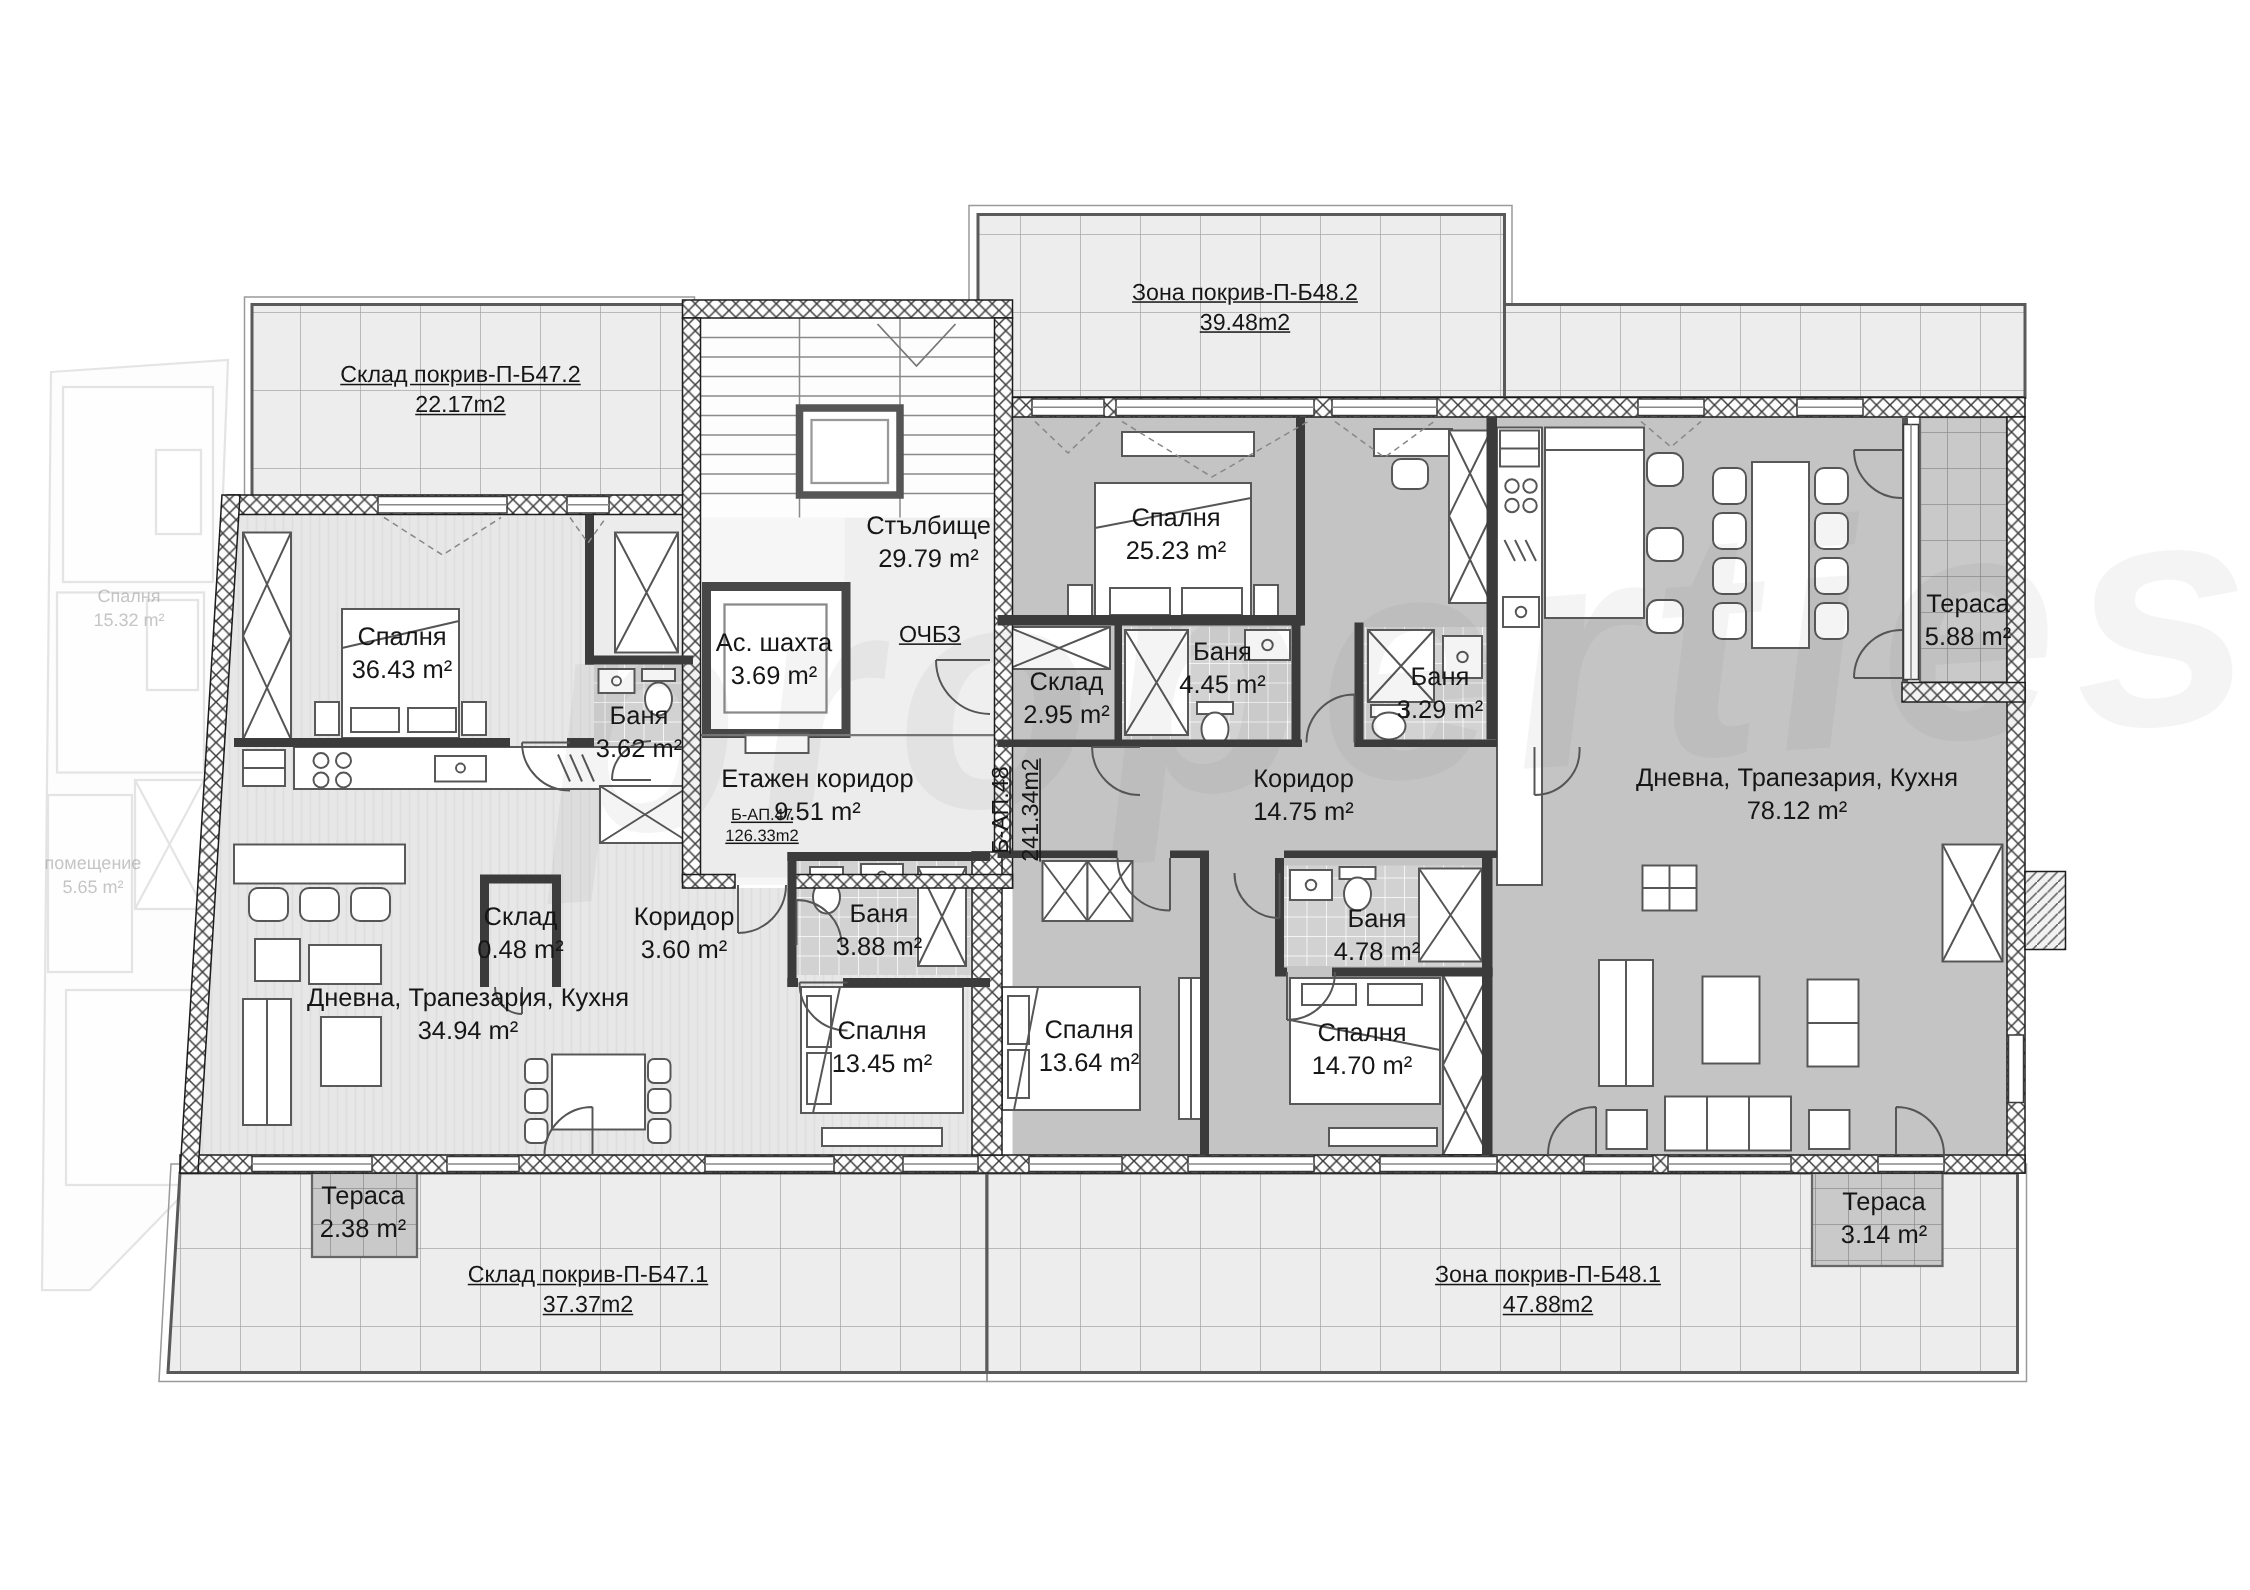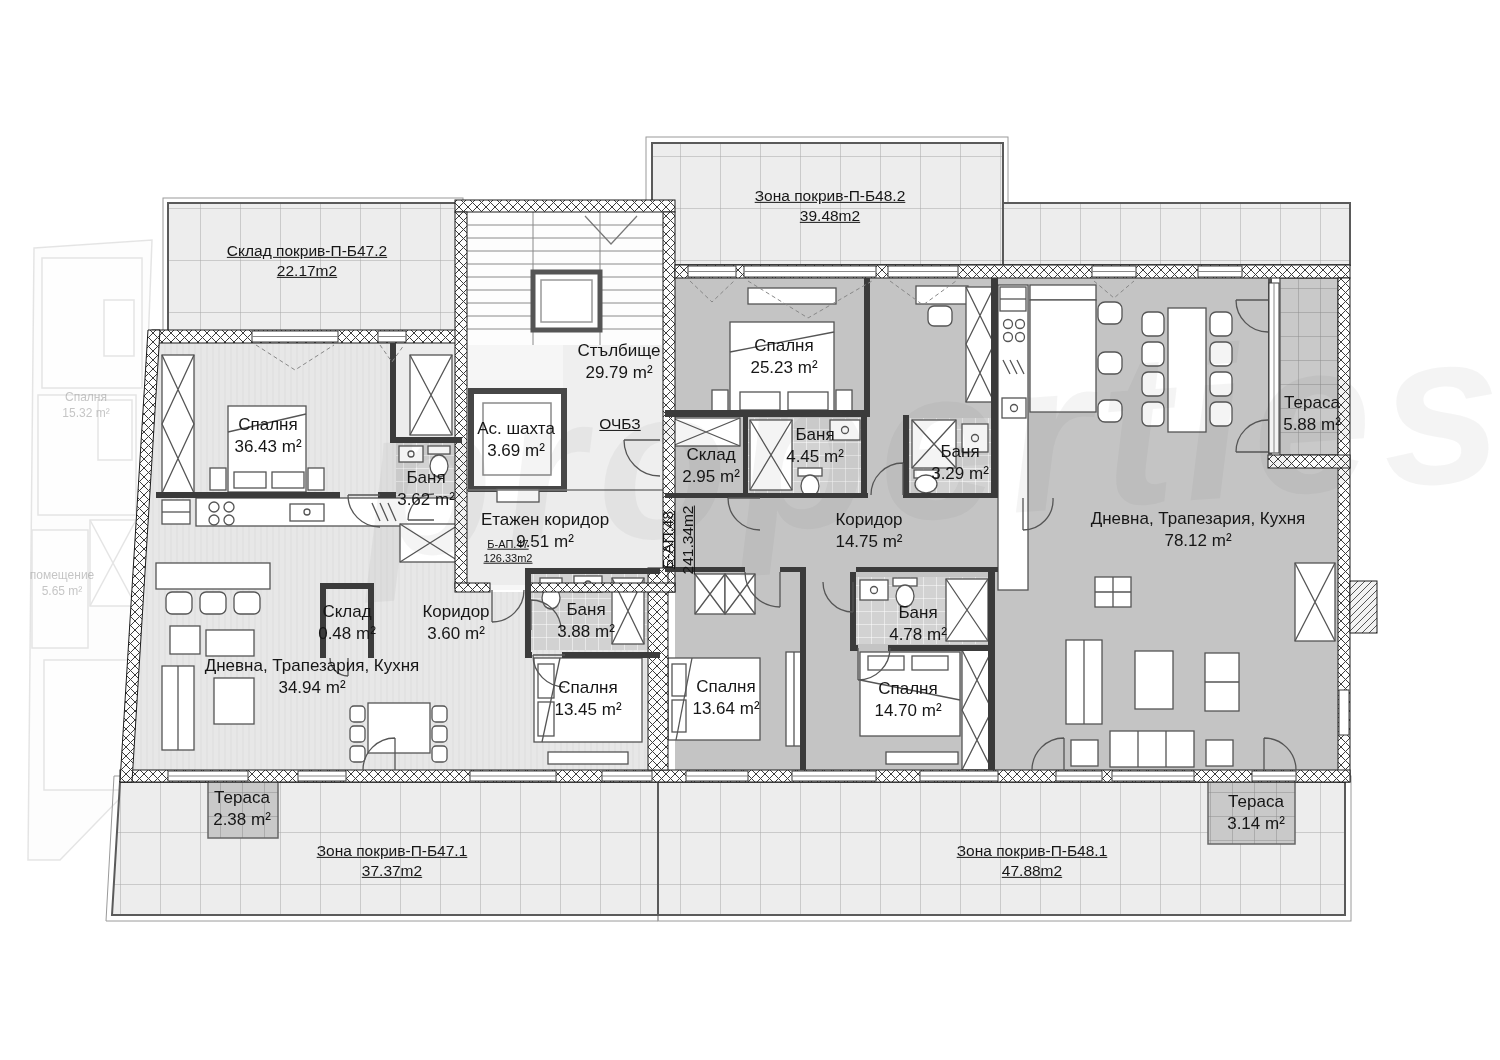--- a/index.html
+++ b/index.html
@@ -402,21 +402,21 @@
 
   <div class="lbl ul big" style="left:307px;top:261px">
     <span>Склад покрив-П-Б47.2</span>
       <span>22.17m2</span>
   </div>
   <div class="lbl ul big" style="left:830px;top:206px">
     <span>Зона покрив-П-Б48.2</span>
       <span>39.48m2</span>
   </div>
   <div class="lbl ul big" style="left:392px;top:861px">
-    <span>Зона покрив-П-Б47.1</span>
+    <span>Склад покрив-П-Б47.1</span>
       <span>37.37m2</span>
   </div>
   <div class="lbl ul big" style="left:1032px;top:861px">
     <span>Зона покрив-П-Б48.1</span>
       <span>47.88m2</span>
   </div>
 
   <div class="lbl" style="left:619px;top:362px">
     <span>Стълбище</span>
       <span>29.79 m²</span>

